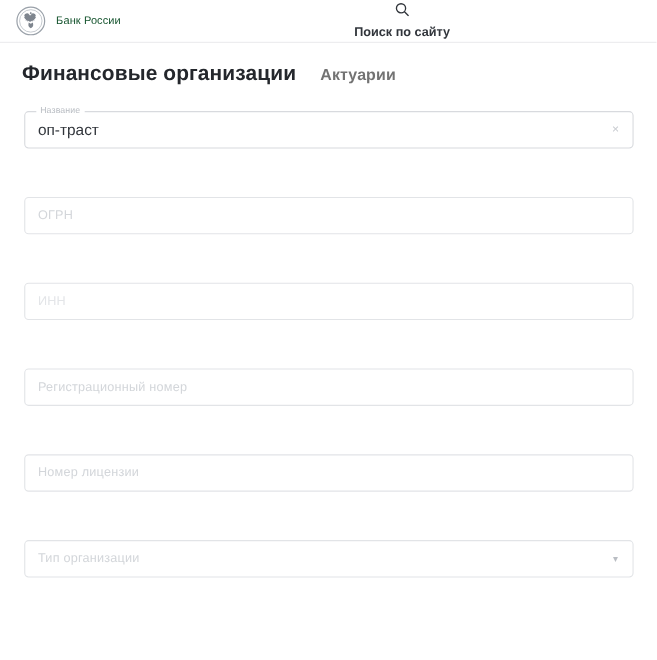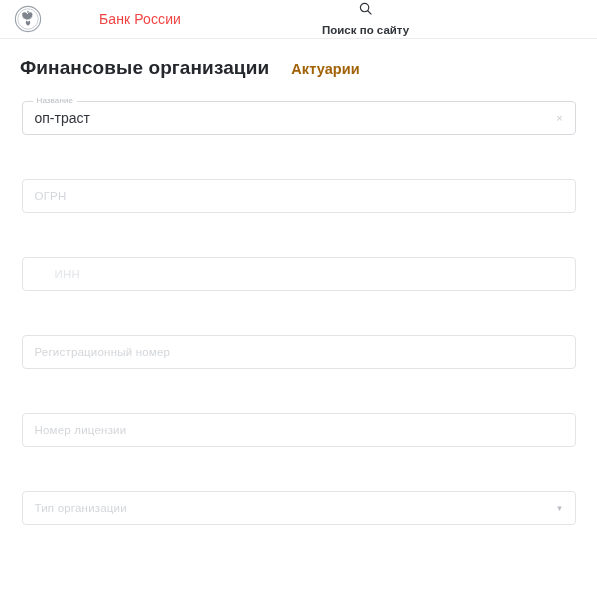--- a/index.html
+++ b/index.html
@@ -30,25 +30,24 @@
     align-items: center;
     margin-left: 14px;
     gap: 9px;
   }
   .emblem {
     width: 28px;
     height: 28px;
     flex: 0 0 28px;
   }
   .brand-name {
-    font-size: 14px;
-    color: #ef4444;
-    letter-spacing: .1px;
-    white-space: nowrap;
-    margin-left: 48px;
+    font-size: 10px;
+    color: #14532d;
+    letter-spacing: .1px;
+    white-space: nowrap;
   }
   .site-search {
     position: absolute;
     left: 322px;
     top: 50%;
     transform: translateY(-50%);
     display: flex;
     align-items: center;
     gap: 9px;
     cursor: pointer;
@@ -76,21 +75,21 @@
   .page-title {
     font-size: 19px;
     font-weight: bold;
     color: #24272c;
     letter-spacing: .1px;
     white-space: nowrap;
   }
   .tab-secondary {
     font-size: 14.5px;
     font-weight: bold;
-    color: #a16207;
+    color: #737373;
     letter-spacing: .1px;
     white-space: nowrap;
     cursor: pointer;
   }
 
   
   .form {
     margin-top: 22px;
     border-radius: 14px;
   }
@@ -130,21 +129,20 @@
     height: 100%;
     display: flex;
     align-items: center;
     font-size: 11.5px;
     color: #d3d6da;
     letter-spacing: .2px;
     pointer-events: none;
   }
   .field-placeholder.lighter {
     color: #e3e5e8;
-    margin-left: 20px;
   }
   .floating-label {
     position: absolute;
     left: 11px;
     top: -6px;
     background: #ffffff;
     padding: 0 4px;
     font-size: 8px;
     color: #b9bdc3;
     letter-spacing: .1px;

